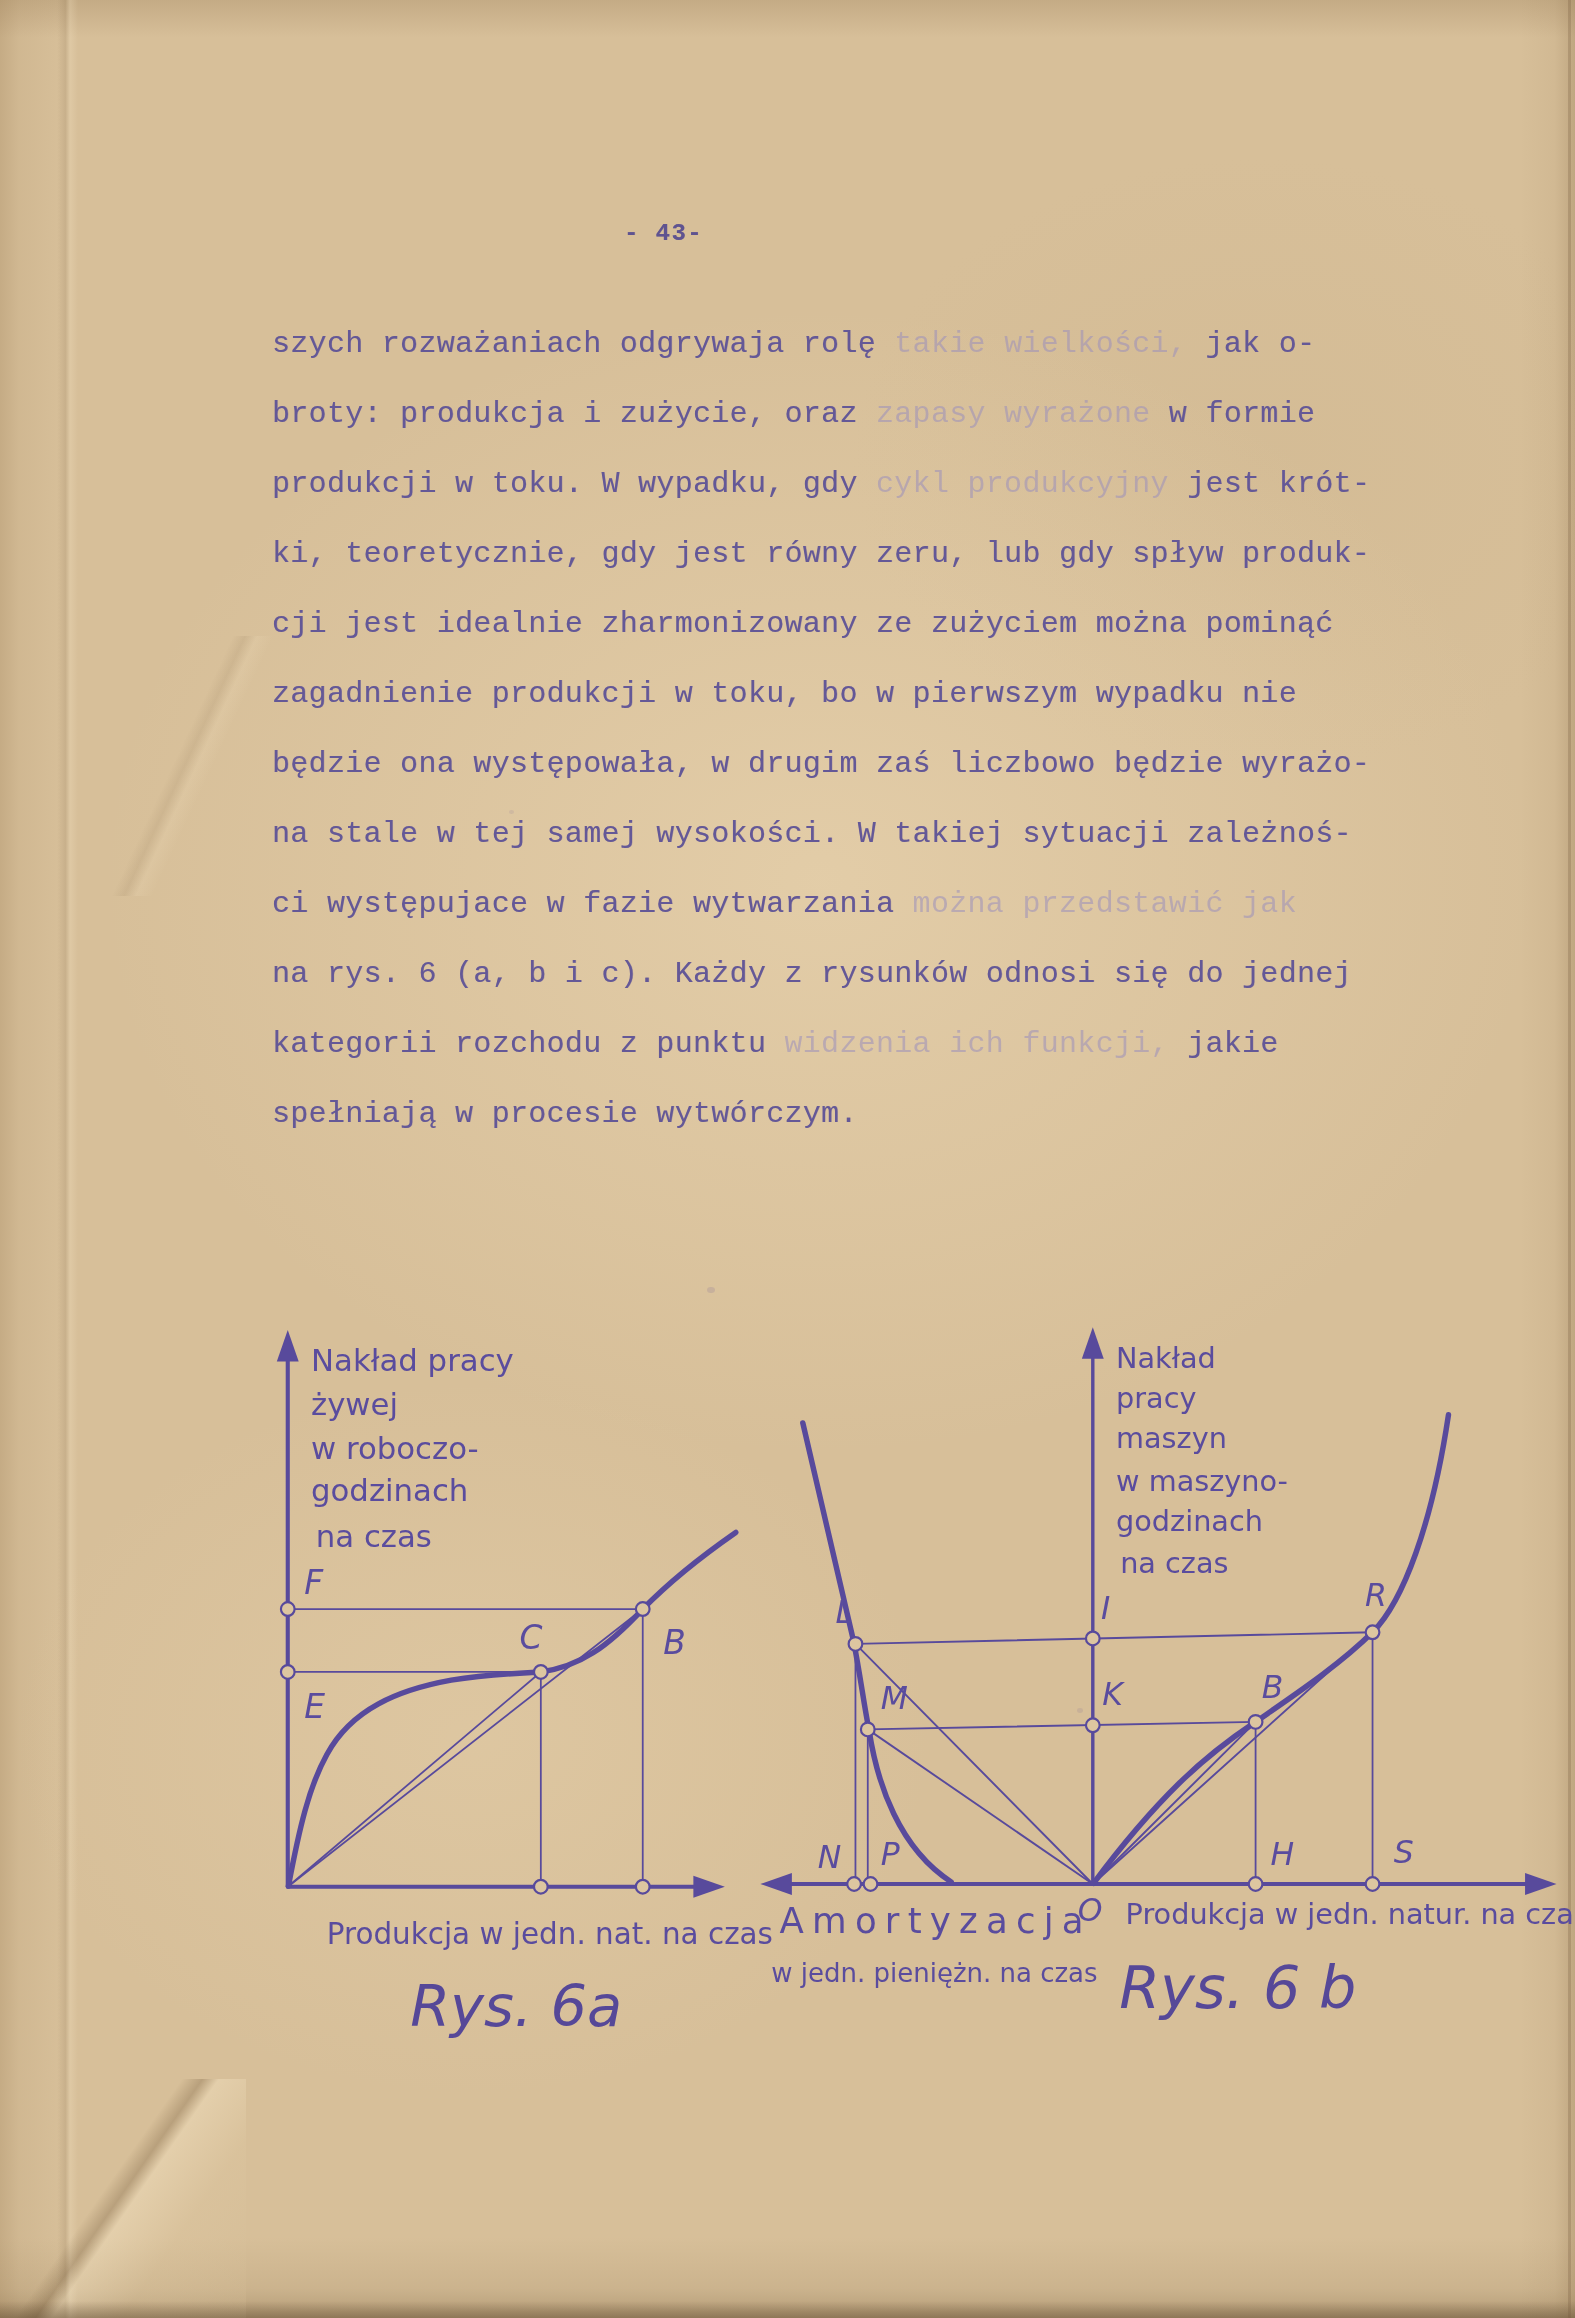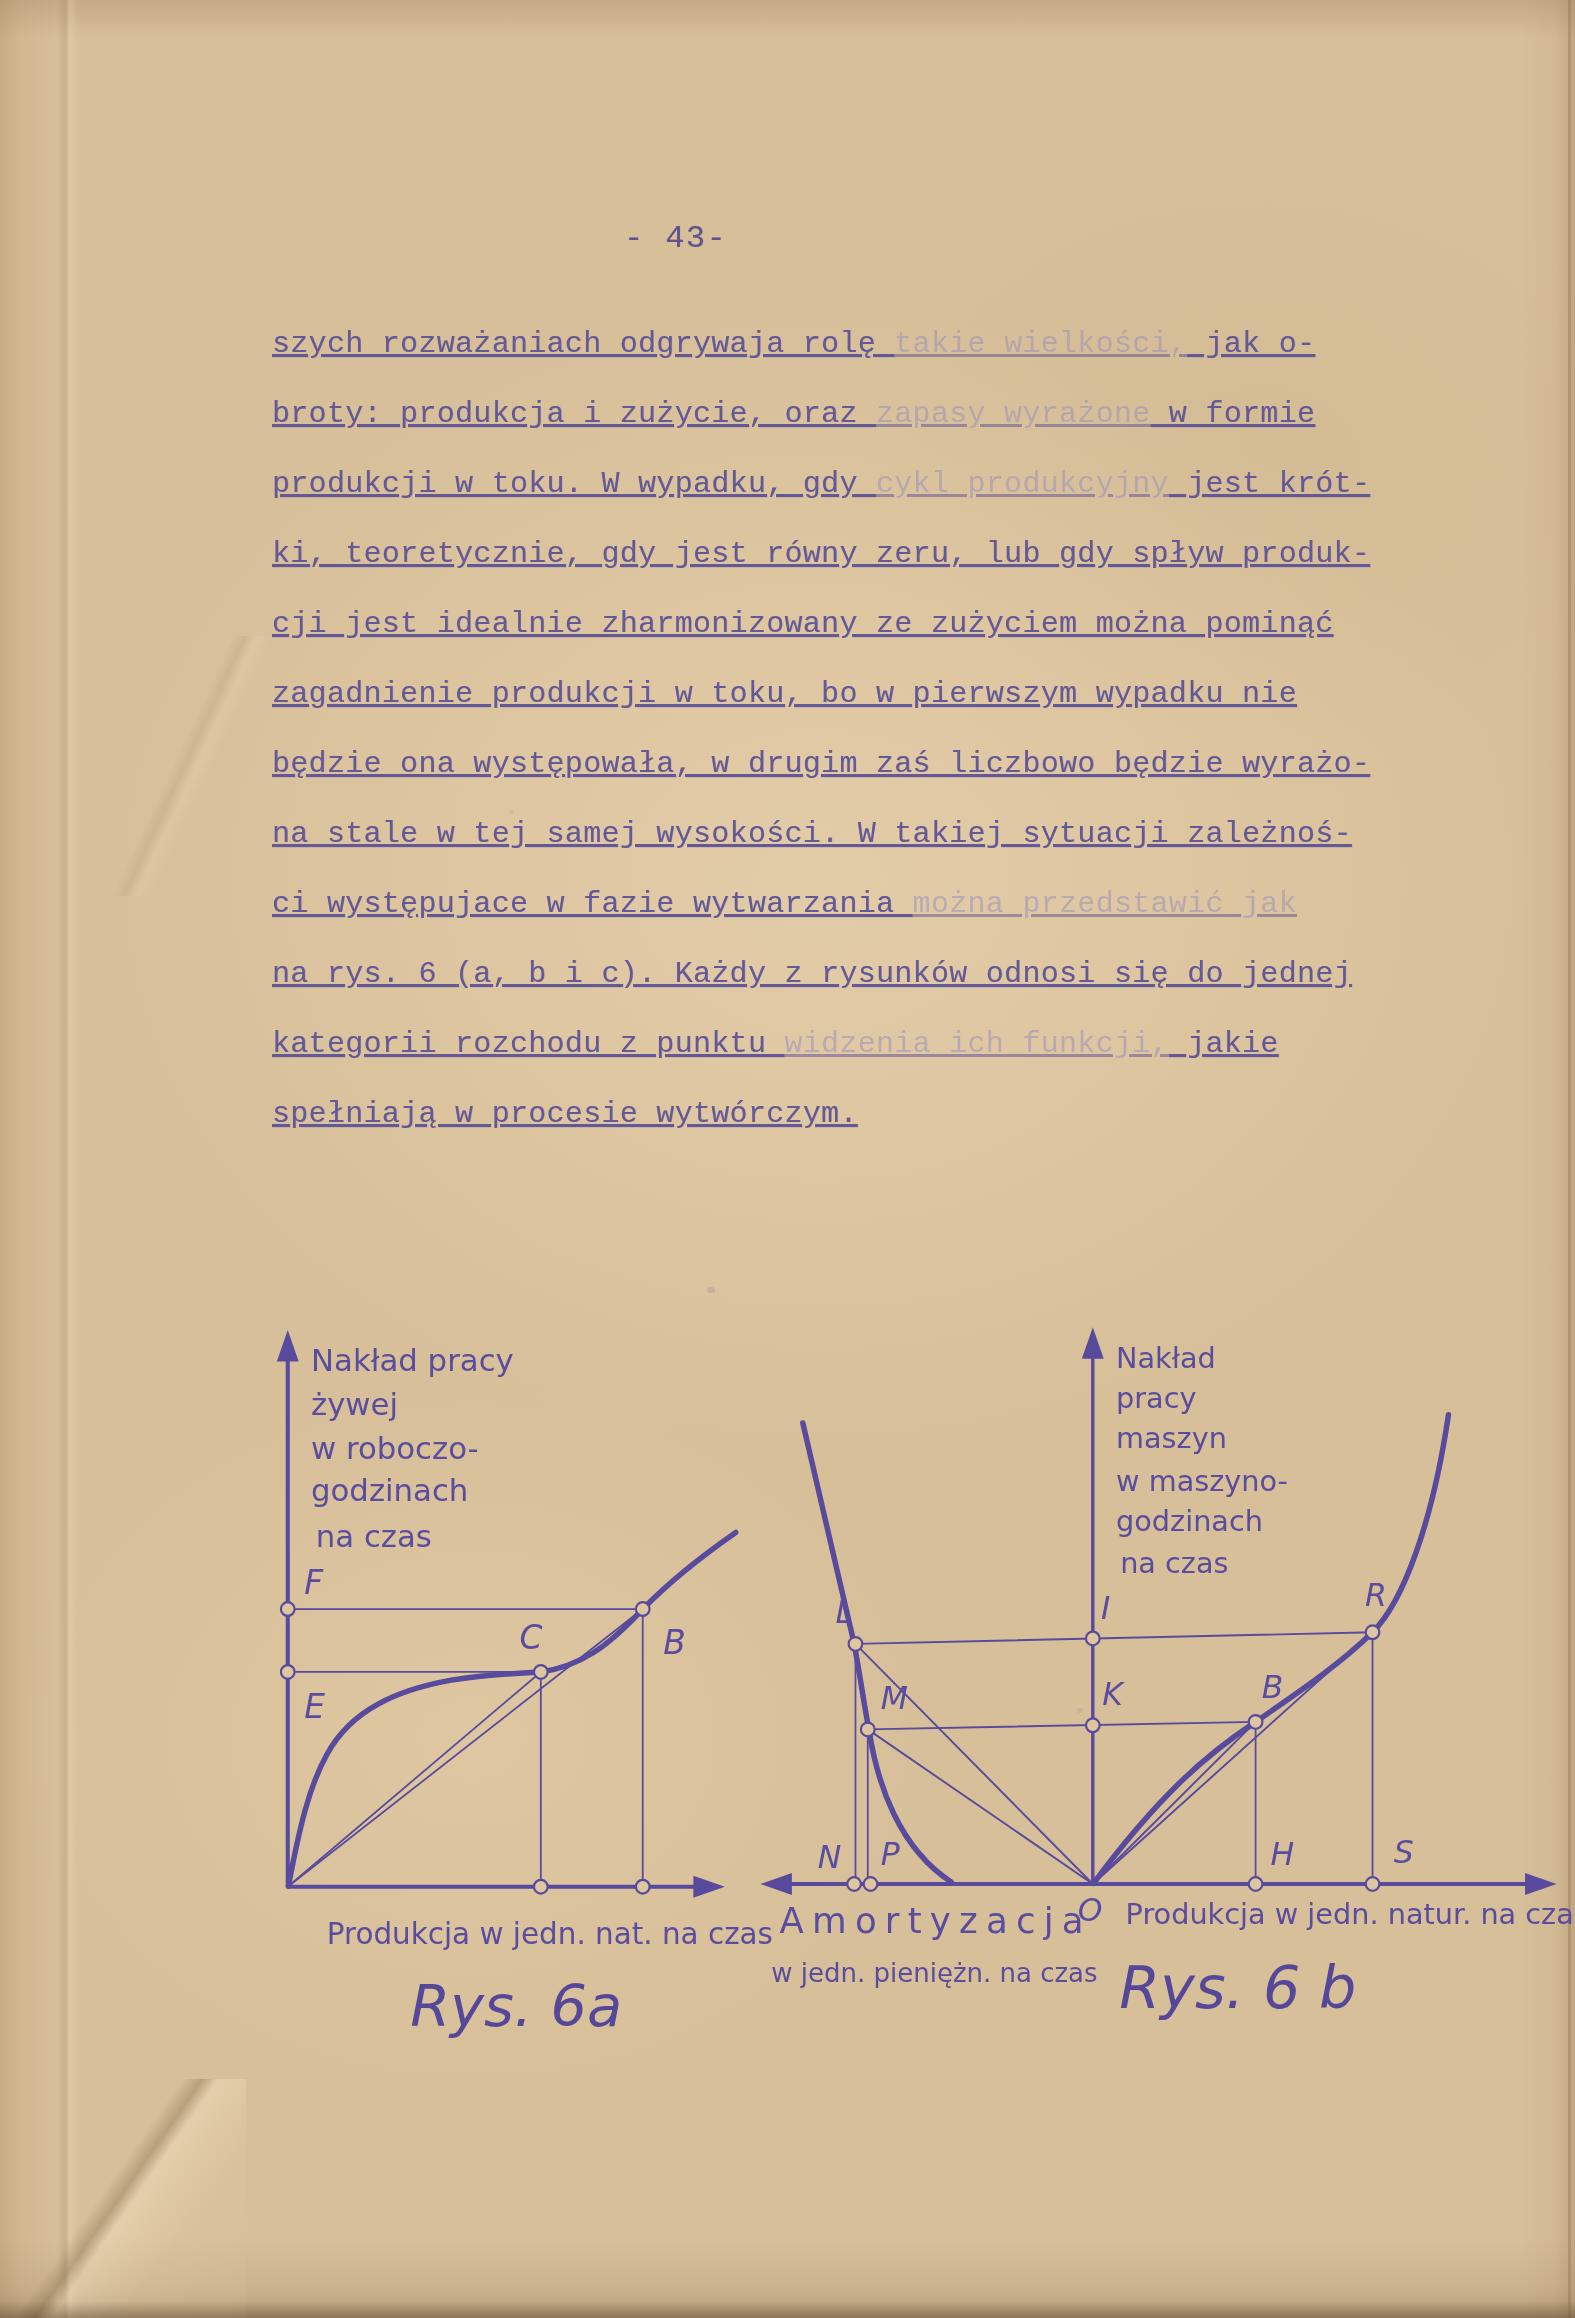--- a/index.html
+++ b/index.html
@@ -23,27 +23,27 @@
   .crease-d{position:absolute;left:41px;top:636px;width:287px;height:260px;
     background:linear-gradient(115deg, rgba(110,85,55,0) 47%, rgba(110,85,55,.10) 50%, rgba(248,232,200,.14) 53%, rgba(110,85,55,0) 57%);}
   
   .corner-fold{position:absolute;left:0;top:2079px;width:246px;height:239px;
     background:linear-gradient(125deg, rgba(0,0,0,0) 44%, rgba(105,80,50,.28) 49%, rgba(246,230,198,.40) 53%, rgba(222,200,162,.30) 70%, rgba(210,186,148,.25));}
   .edge-bottom{position:absolute;left:0;bottom:0;width:100%;height:18px;
     background:linear-gradient(0deg, rgba(90,70,45,.45), rgba(90,70,45,0));}
   .edge-right-line{position:absolute;right:4.1px;top:0;width:2.7px;height:100%;background:rgba(110,85,55,.25);}
 
   .page-number{position:absolute;left:624px;top:220px;
-    font-size:32px;color:#5f5390;letter-spacing:1.4px;
-    text-shadow:0.4px 0.4px 0 rgba(95,83,144,.45);}
+    font-size:24px;color:#5f5390;letter-spacing:1.4px;
+    text-shadow:0.4px 0.4px 0 rgba(95,83,144,.45);font-weight:bold;}
 
   .body-text{position:absolute;left:272px;top:309px;width:1135px;
     font-size:30px;line-height:70px;letter-spacing:0.3px;
     color:#645897;text-shadow:0.4px 0.4px 0 rgba(100,88,151,.38);
-    white-space:pre;text-decoration:underline;}
+    white-space:pre;}
   .body-text .faded{color:#9c90bc;opacity:.55;text-shadow:none;}
 
   .hand{font-family:"DejaVu Sans", sans-serif;}
   svg text{user-select:none;}
 
   .speck{position:absolute;border-radius:50%;background:rgba(95,80,150,.30);}
 </style>
 </head>
 <body>
 

